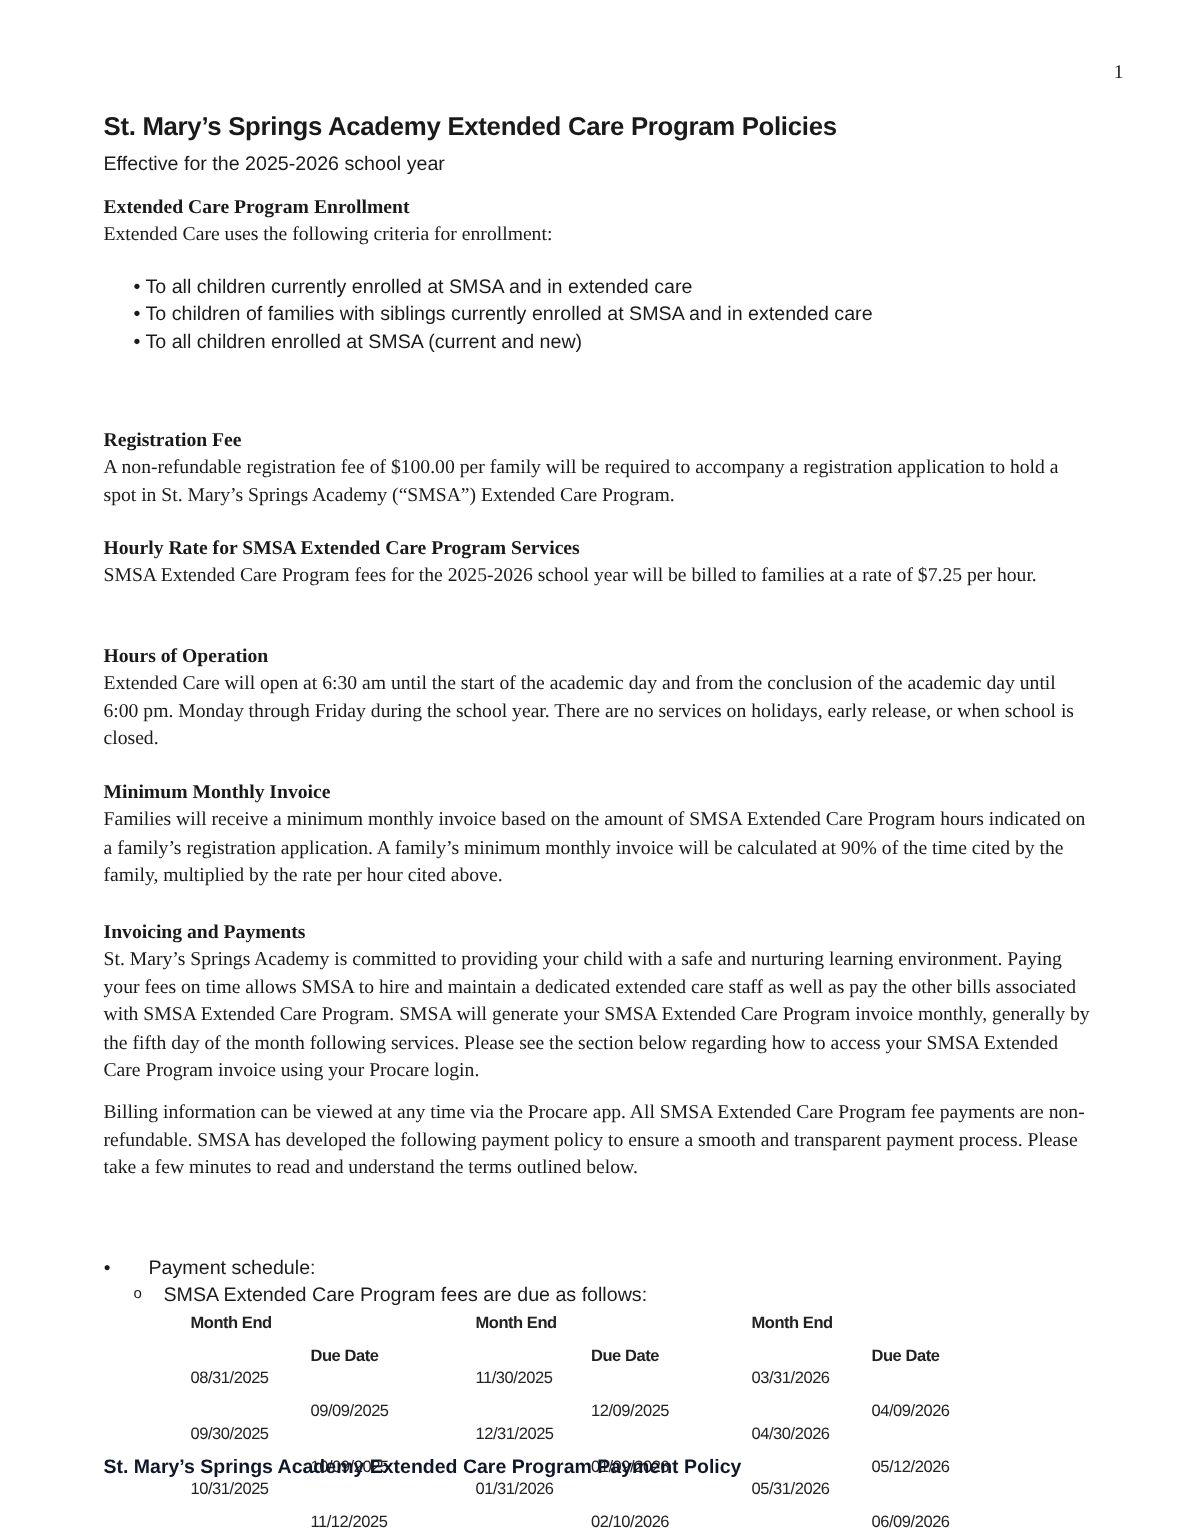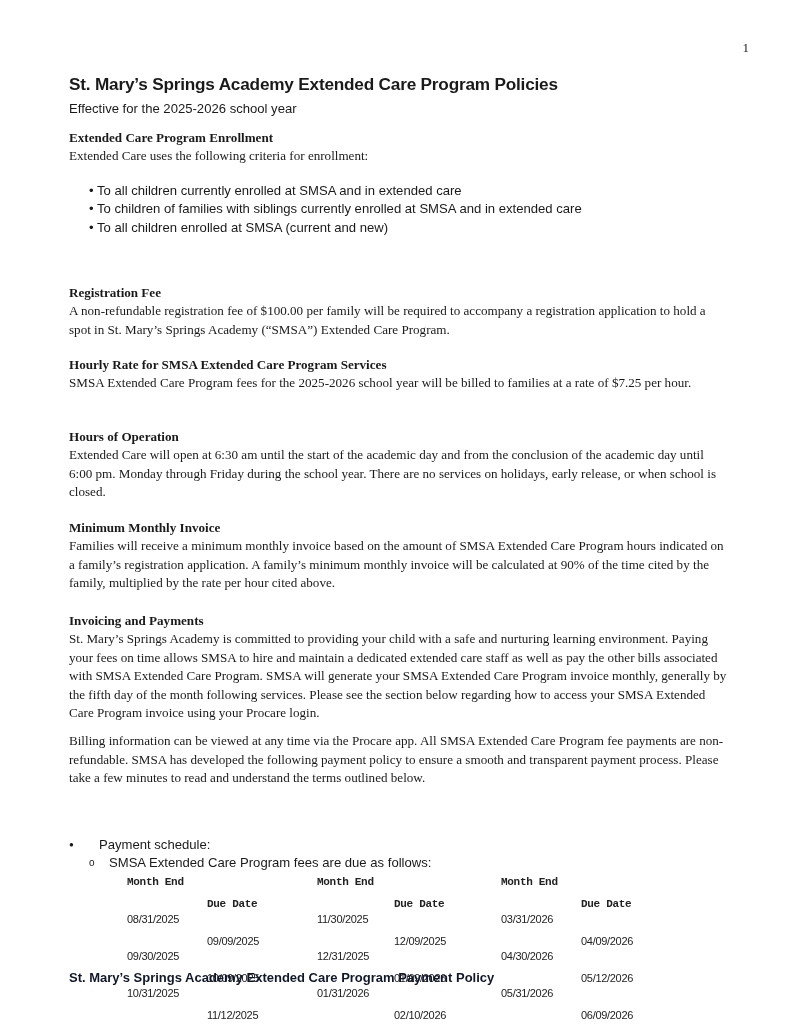--- a/index.html
+++ b/index.html
@@ -14,21 +14,21 @@
   p { margin:0;font-family:Liberation Serif, serif; }
   ul.bul { list-style:none; margin:16px; padding:0; }
   ul.bul li { padding-left:4px; }
   .pay { position:absolute; left:0; top:836px; width:660px; }
   .pay .l1 { position:relative; padding-left:30px; }
   .pay .l1::before { content:"\25CF"; position:absolute; left:0; top:0; font-size:8px; }
   .pay .l2 { position:relative; padding-left:40px; margin-left:0; }
   .pay .l2 .o { position:absolute; left:20px; font-size:10px; }
   .sched { position:absolute; top:875px; left:0; width:660px; font-family:"Liberation Sans", sans-serif; font-size:11px; line-height:15px; letter-spacing:-0.3px; color:#222; }
   .grp { position:absolute; top:0; }
-  .grp .hdr { font-weight:bold; display:flex;font-family:Liberation Mono, monospace; }
+  .grp .hdr { font-weight:bold; display:flex; }
   .grp .row { display:flex; }
   .c1 { width:80px; text-align:left; }
   .c2 { width:80px; text-align:left;margin-top:22px; }
   .footer { position:absolute; top:969px; left:0; font-weight:bold; color:#0f172a; font-size:13px; }
 </style>
 </head>
 <body>
 
 <div class="pnum">1</div>
 

